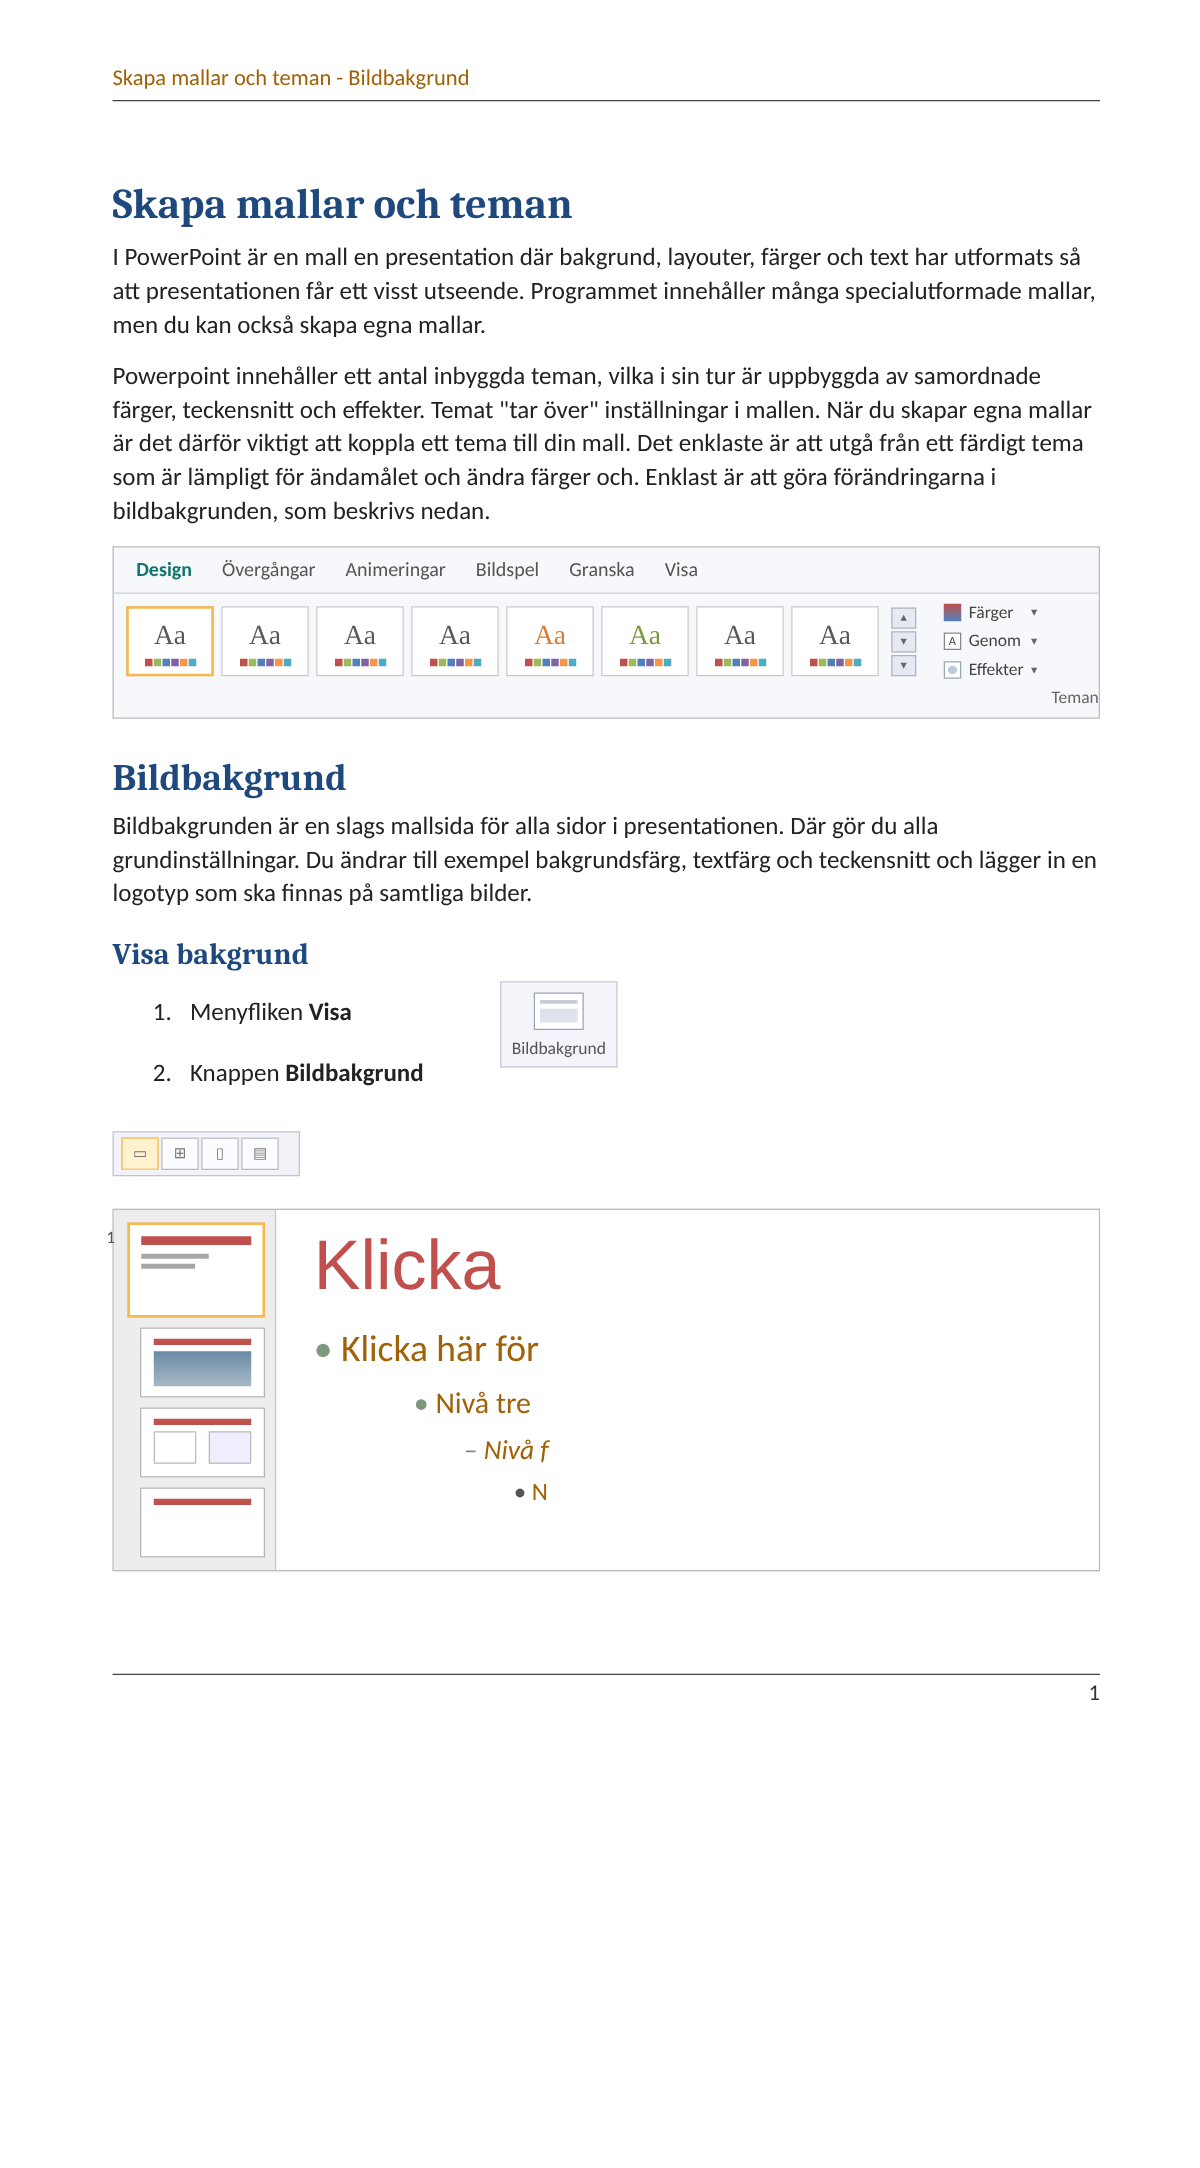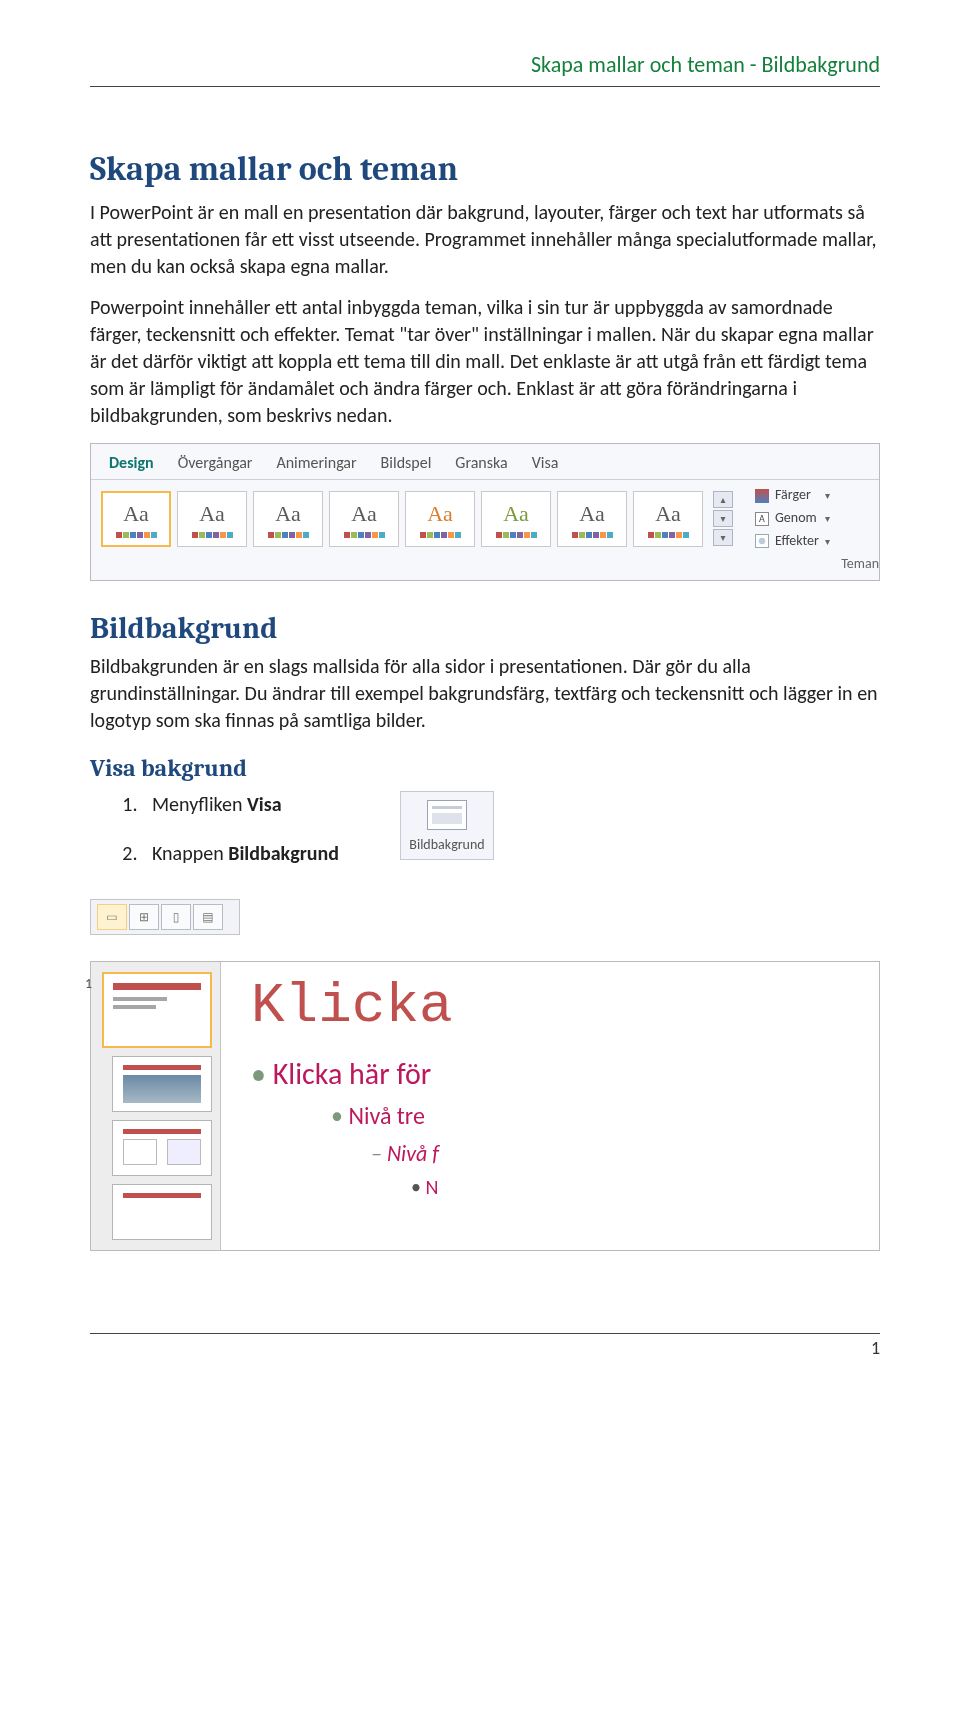--- a/index.html
+++ b/index.html
@@ -6,23 +6,22 @@
   body {
     width: 960px;
     font-family: Calibri, Arial, sans-serif;
     color: #222;
     background: #fff;
     padding: 50px 80px 40px 90px;
     font-size: 20px;
     line-height: 1.35;
   }
   .header-right {
-    text-align: right;
-    font-size: 22px;
-    color: #15803d;
+    font-size: 18px;
+    color: #a16207;
     margin-bottom: 6px;
   }
   hr.top-rule {
     border: none;
     border-top: 1px solid #444;
     margin-bottom: 60px;
   }
   h1 {
     font-family: Cambria, Georgia, serif;
     color: #1f497d;
@@ -40,21 +39,21 @@
   }
   h3 {
     font-family: Cambria, Georgia, serif;
     color: #1f497d;
     font-size: 24px;
     font-weight: 700;
     margin-top: 18px;
     margin-bottom: 6px;
   }
   p { margin-bottom: 14px; }
-  ol { margin-left: 52px; margin-bottom: 14px; }
+  ol { margin-left: 52px; margin-bottom: 14px; margin-top: 12px; }
   ol li { margin-bottom: 22px; padding-left: 10px; }
   b { font-weight: 700; }
   i { font-style: italic; }
   .two-col { display: flex; gap: 30px; align-items: flex-start; }
   .two-col .left { flex: 0 0 280px; }
   .two-col .right { flex: 1; }
 
   
   .ribbon-wrap { border:1px solid #bbb; margin: 8px 0 28px 0; background:#f7f8fb; }
   .tabs-row { display:flex; gap:24px; font-size:16px; color:#555; padding:8px 18px 6px; border-bottom:1px solid #cfcfd8; }
@@ -124,23 +123,23 @@
   .thumb.main .ln3 { top:32px; background:#a6a6a6; height:4px; width:40%;}
   .thumb.sub .ln1 { top:8px; background:#c0504d; height:5px;}
   .thumb.sub .imgph { position:absolute; left:10px; right:10px; top:18px; bottom:8px; background:linear-gradient(#6b8aa6,#a6b9c6);}
   .thumb.sub2 .box1 { position:absolute; left:10px; top:18px; width:34px; height:26px; border:1px solid #bbb;}
   .thumb.sub2 .box2 { position:absolute; right:10px; top:18px; width:34px; height:26px; border:1px solid #bbb; background:#eef;}
   .thumb .num { position:absolute; left:-18px; top:2px; font-size:14px; color:#555; }
   .slide-view {
     flex:1; background:#fff; padding:16px 0 0 30px; position:relative; overflow:hidden;
   }
   .slide-view .title {
-    font-family: Liberation Mono, monospace; color:#c0504d; font-size:56px; line-height:1; margin-bottom:20px;
-  }
-  .slide-view .line { color:#be185d; font-size:26px; margin:6px 0; }
+    font-family: Liberation Sans, sans-serif; color:#c0504d; font-size:56px; line-height:1; margin-bottom:20px;
+  }
+  .slide-view .line { color:#a16207; font-size:26px; margin:6px 0; }
   .slide-view .l1 { font-size:30px; }
   .slide-view .l2 { padding-left:40px; font-size:26px; }
   .slide-view .l3 { padding-left:80px; font-size:24px; }
   .slide-view .l4 { padding-left:120px; font-size:22px; font-style:italic;}
   .slide-view .l5 { padding-left:160px; font-size:20px; }
   .slide-view .dash:before { content:"– "; color:#8a8a8a;}
   .slide-view .bullet:before { content:"• "; color:#7d987d;}
   .slide-view .dot:before { content:"• "; color:#555;}
 
   .footer-space { height:74px; }

